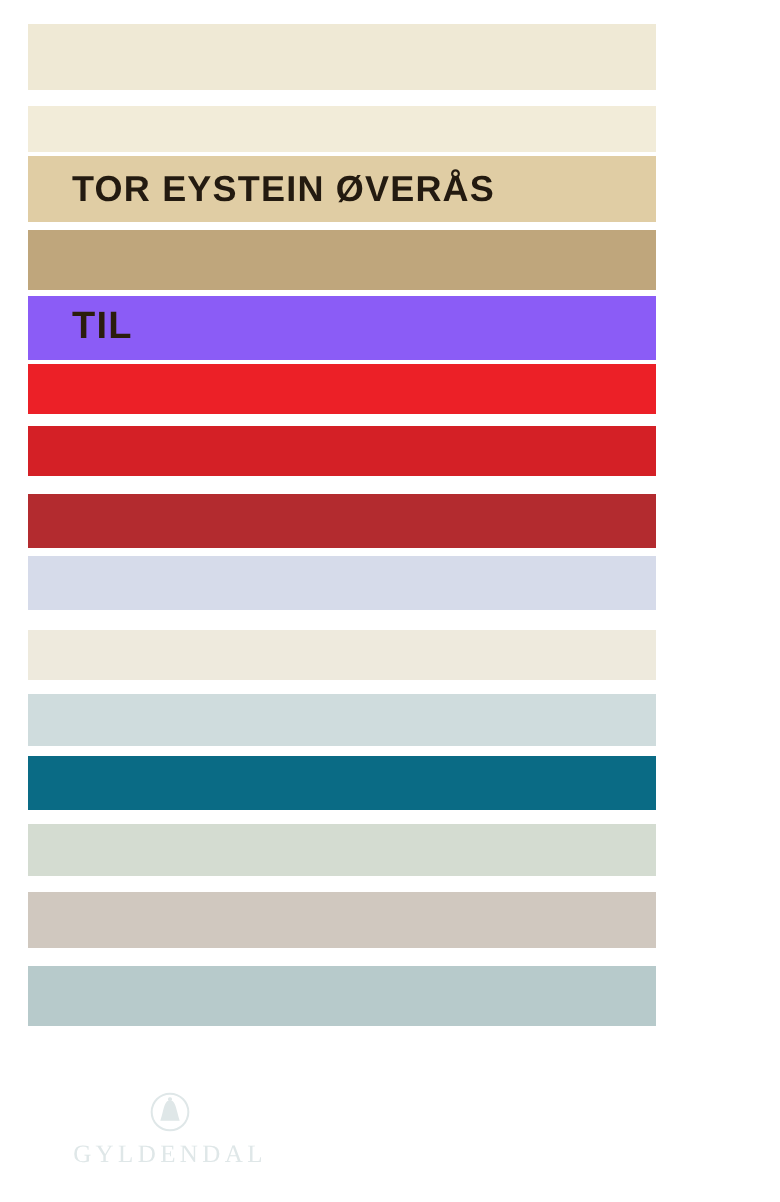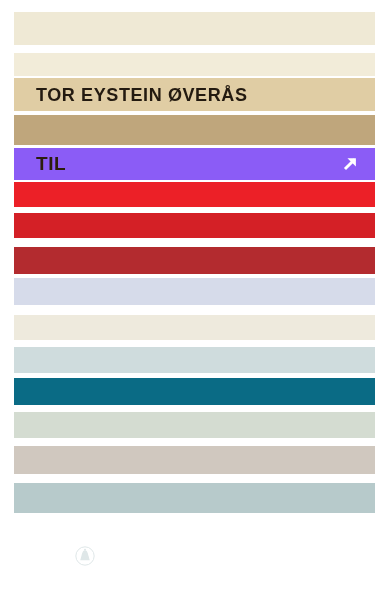--- a/index.html
+++ b/index.html
@@ -2,21 +2,21 @@
 <html><head>
 <meta charset="utf-8">
 <style>
   html, body {
     margin: 0;
     padding: 0;
     background: #ffffff;
   }
   #cover {
     position: relative;
-    width: 390px;
+    width: 328px;
     height: 601px;
     background: #ffffff;
     overflow: hidden;
     font-family: "Liberation Sans", sans-serif;
   }
   .band {
     position: absolute;
     left: 14px;
     width: 361px;
   }
@@ -125,15 +125,16 @@
 
 
   <div id="publisher">
     <span id="publisher-mark">
       <svg viewBox="0 0 24 24" width="20" height="20" aria-hidden="true">
         <circle cx="12" cy="12" r="11" fill="none" stroke="#dfe7e8" stroke-width="1.2"></circle>
         <path d="M12 5 C9.3 5 8.6 8.6 7.6 12.2 C7.2 13.8 6.6 16 6.2 17.2 L17.8 17.2 C17.4 16 16.8 13.8 16.4 12.2 C15.4 8.6 14.7 5 12 5 Z" fill="#dfe7e8"></path>
         <rect x="10.8" y="3.2" width="2.4" height="2.2" rx="1" fill="#dfe7e8"></rect>
       </svg>
     </span>
+    <span id="publisher-name">GYLDENDAL</span>
   </div>
 
 </div>
 
 </body></html>

